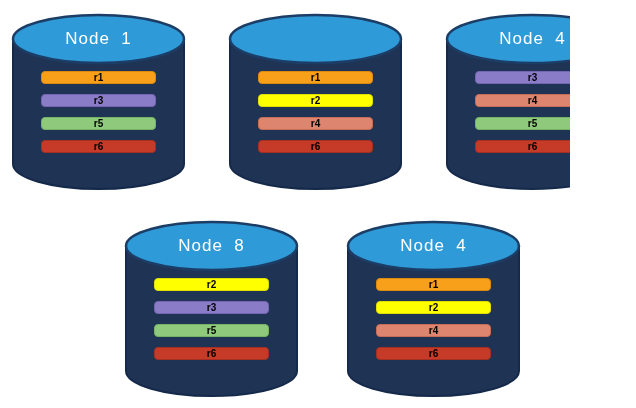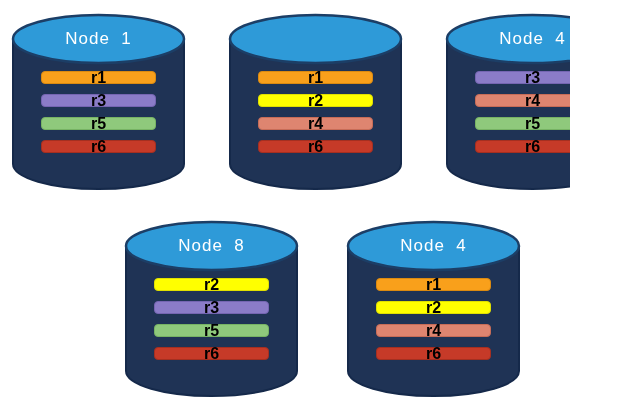--- a/index.html
+++ b/index.html
@@ -67,21 +67,21 @@
   }
   .bar {
     height: 13px;
     margin-bottom: 10px;
     border-radius: 4px;
     border: 1px solid;
     box-sizing: border-box;
     display: flex;
     align-items: center;
     justify-content: center;
-    font-size: 16px;
+    font-size: 10px;
     font-weight: bold;
     line-height: 11px;
     color: var(--barlabel, #000000);
   }
 </style>
 </head>
 <body>
 
 <div id="canvas" style="--bg: #FFFFFF; --body: #1F3355; --outline: #15294A; --topfill: #2E9AD8; --topoutline: #1C3E66; --nodelabel: #FFFFFF; --barlabel: #000000;">
     <div class="node" style="left: 10px; top: 12px;">

